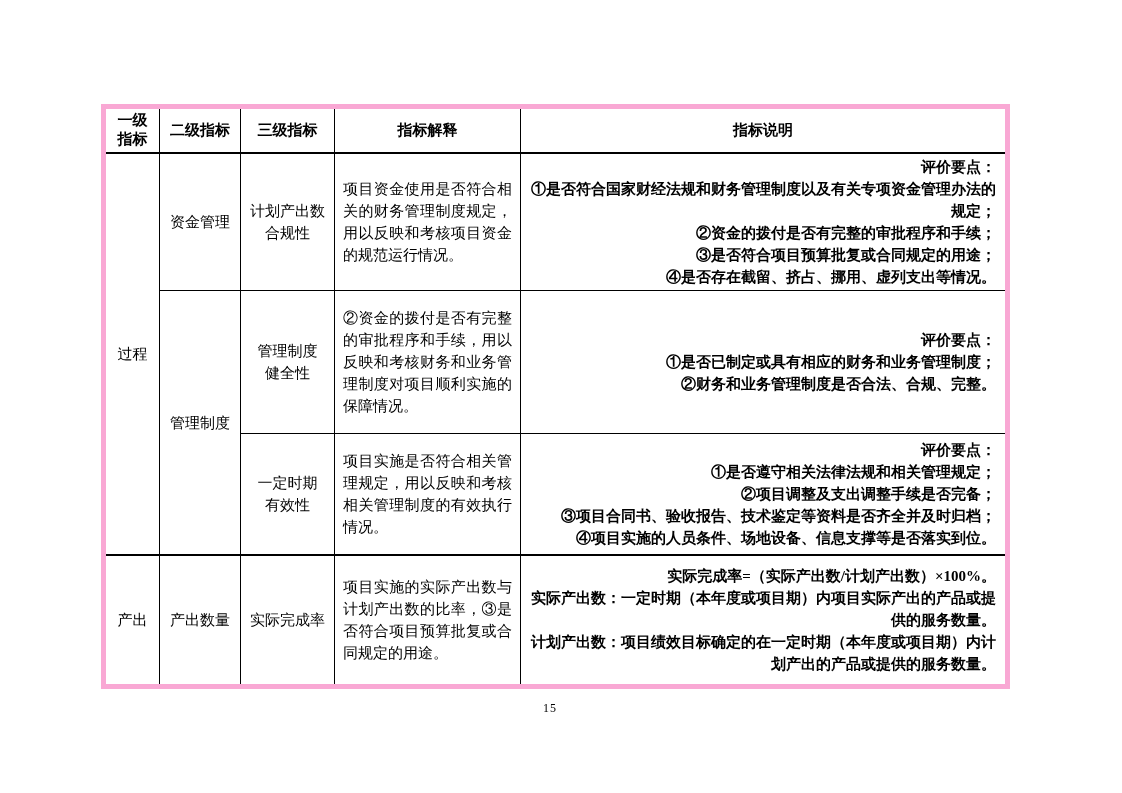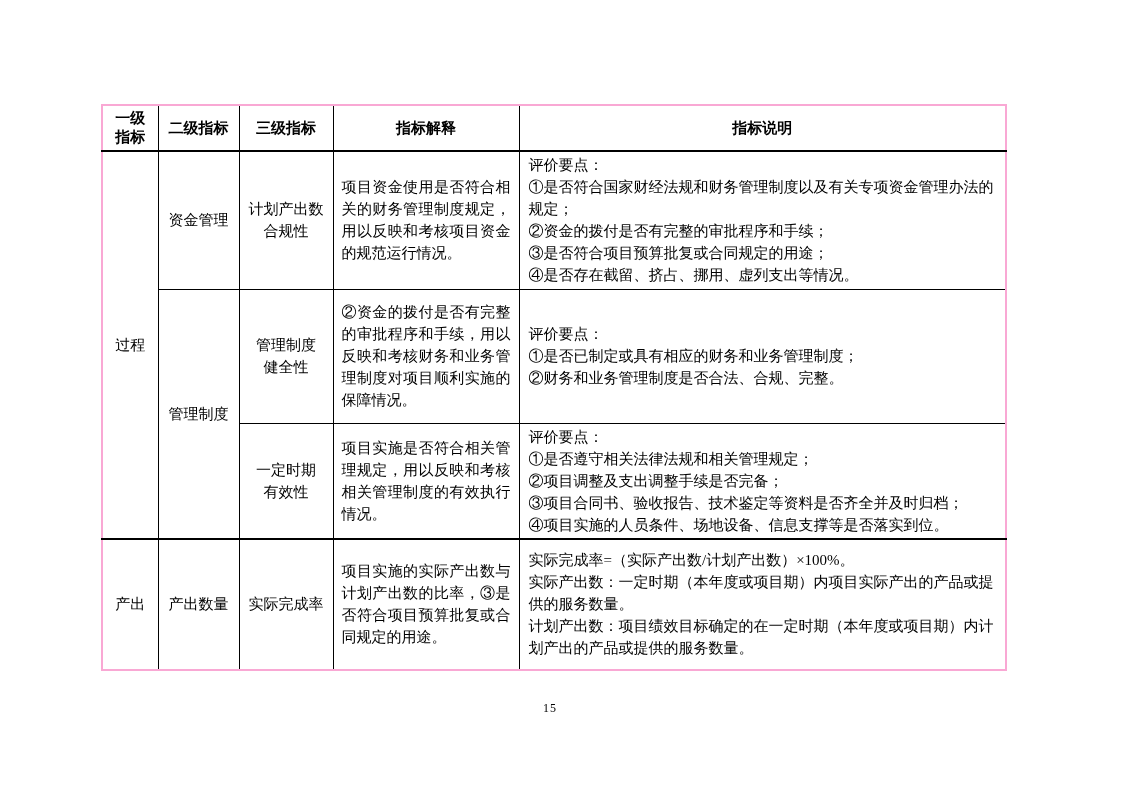--- a/index.html
+++ b/index.html
@@ -21,21 +21,21 @@
   }
   .table-wrap {
     position: absolute;
     left: 101px;
     top: 104px;
   }
   table.indicator-table {
     border-collapse: collapse;
     table-layout: fixed;
     width: 904px;
-    border: 2px solid #f9a8d4;
+    border: 5px solid #f9a8d4;
   }
   col.c1 { width: 56px; }
   col.c2 { width: 81px; }
   col.c3 { width: 94px; }
   col.c4 { width: 186px; }
   col.c5 { width: 487px; }
 
   th, td {
     border: 1px solid #000000;
     font-size: 15px;
@@ -60,27 +60,28 @@
   td.c-center {
     text-align: center;
     white-space: pre-line;
     line-height: 22px;
     padding: 2px 2px;
     font-weight: normal;
   }
   td.c-expl {
     text-align: justify;
     line-height: 22px;
-    padding: 8px 8px;
+    padding: 16px 8px;
   }
   td.c-desc {
-    text-align: left;
+    text-align: right;
     white-space: pre-line;
     line-height: 22px;
     padding: 2px 9px;
+    font-weight: bold;
   }
   .page-number {
     position: absolute;
     left: 0;
     right: 22px;
     top: 701px;
     text-align: center;
     font-size: 12px;
     letter-spacing: 1px;
   }

